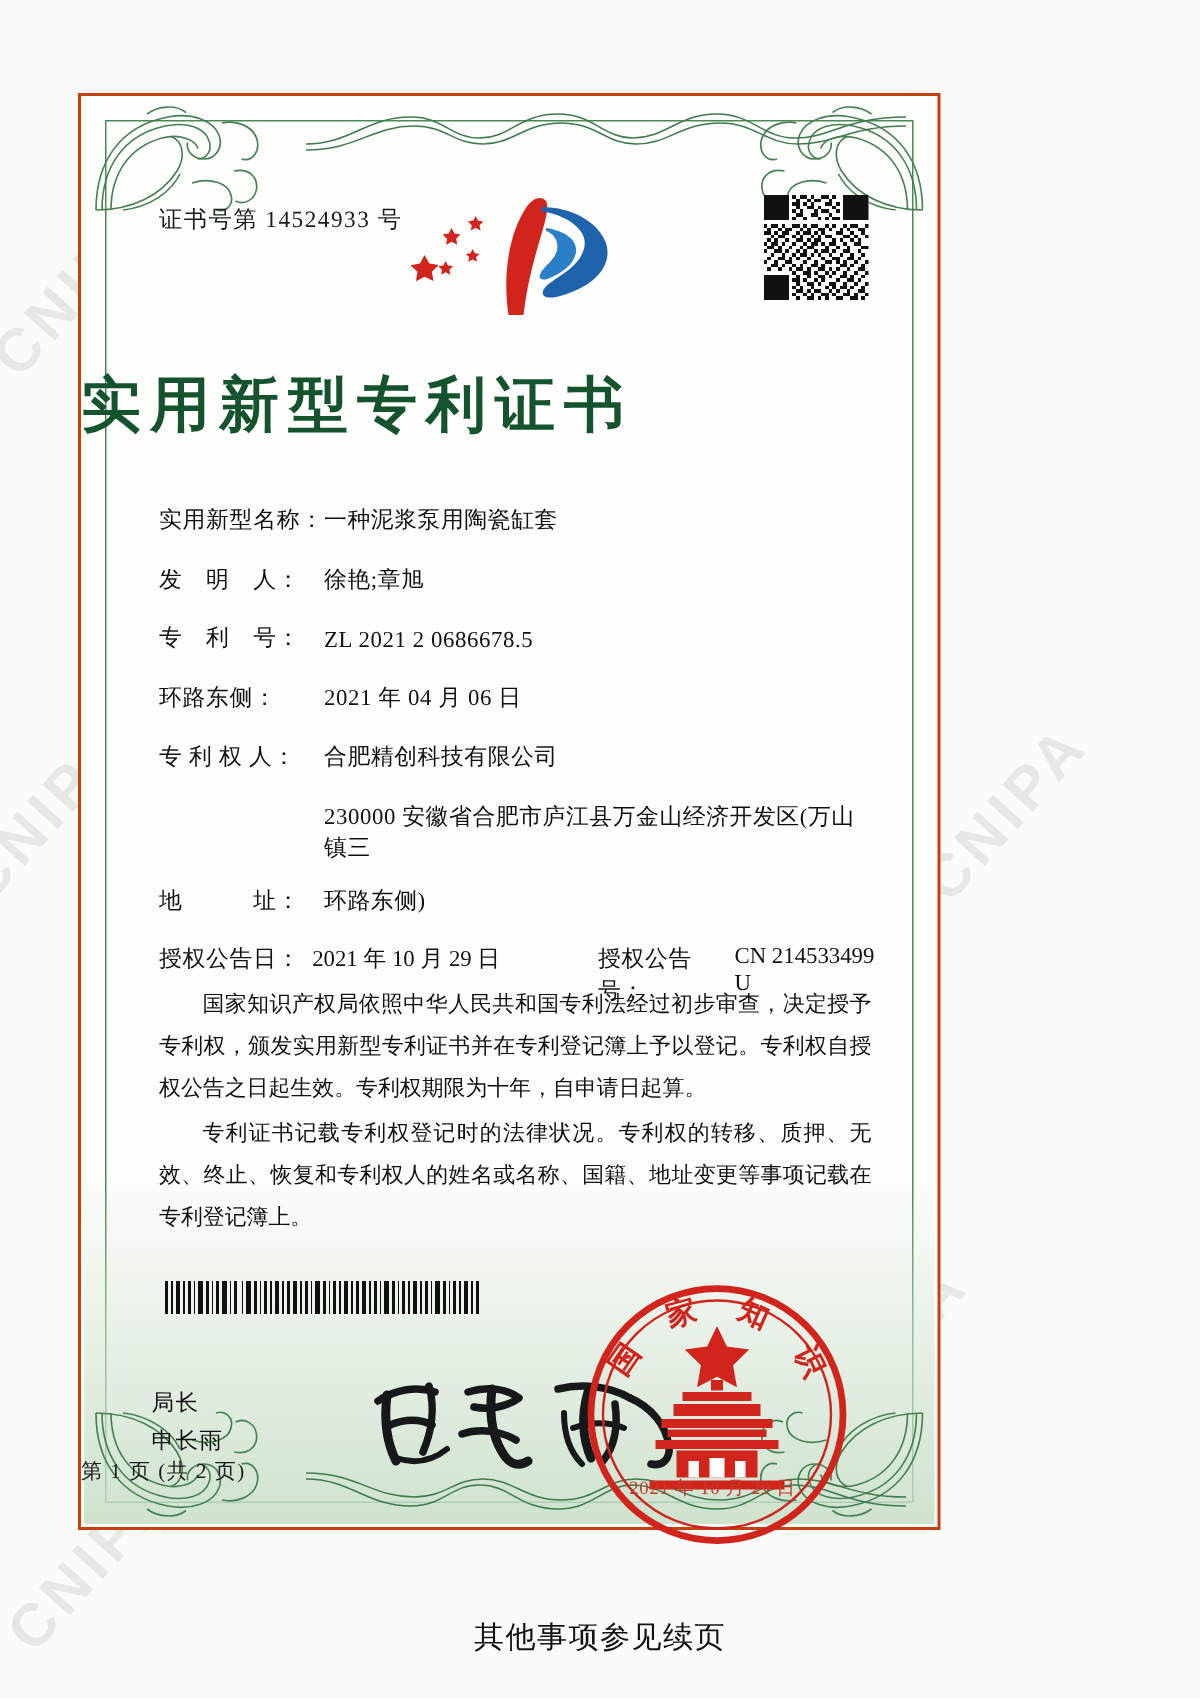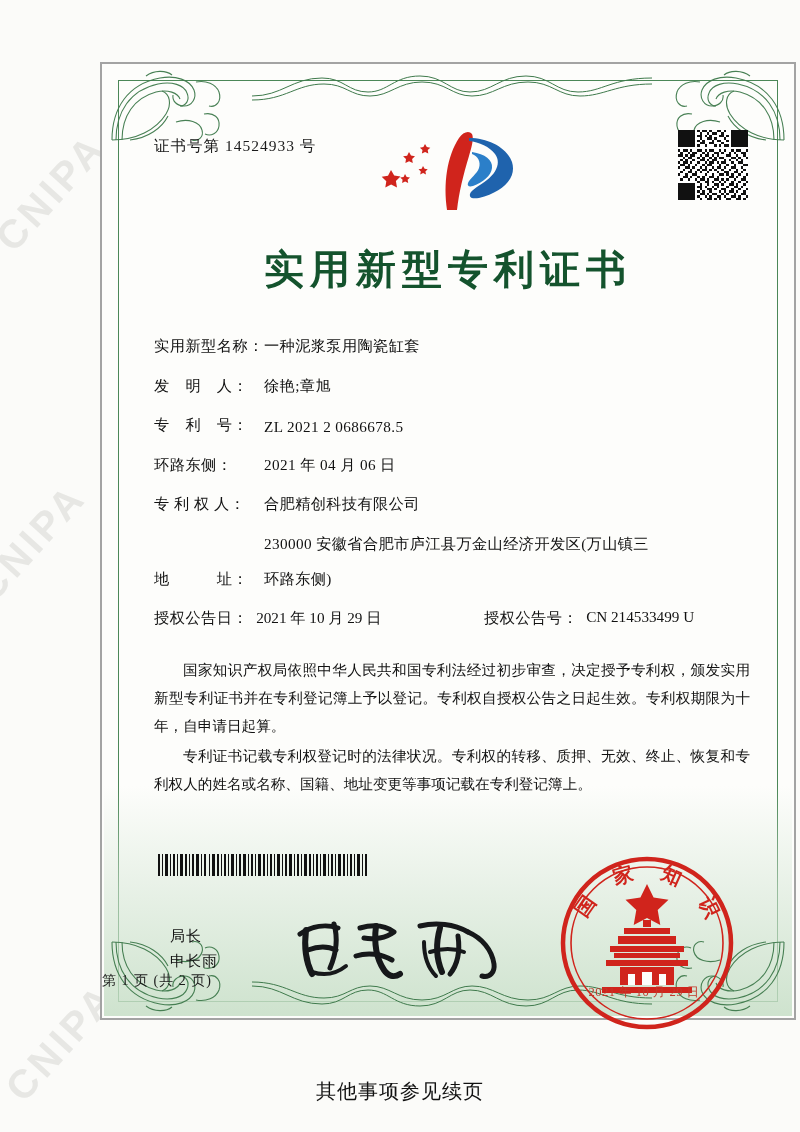--- a/index.html
+++ b/index.html
@@ -31,26 +31,25 @@
     font-weight: bold;
     font-size: 40px;
     letter-spacing: 4px;
     transform: rotate(-48deg);
     white-space: nowrap;
   }
   .certificate {
     position: absolute;
     left: 52px;
     top: 62px;
-    width: 696px;
+    width: 575px;
     height: 958px;
     background: #fdfdfb;
-    border: 2px solid #a3a3a3;
+    border: 2px solid #c2410c;
     box-sizing: border-box;
-    margin-left: 48px;
   }
   .cert-inner {
     position: absolute;
     left: 16px;
     top: 16px;
     right: 16px;
     bottom: 16px;
     border: 1px solid #4b8757;
   }
   
@@ -113,21 +112,21 @@
     right: 46px;
     top: 66px;
     width: 70px;
     height: 70px;
   }
 
   .title {
     position: absolute;
     left: 0; right: 0;
     top: 178px;
-    text-align: center;
+    text-align: left;
     font-family: "Liberation Serif", "DejaVu Serif", serif;
     font-weight: bold;
     font-size: 40px;
     letter-spacing: 6px;
     color: #14532d;
   }
 
   .fields {
     position: absolute;
     left: 52px;
@@ -184,21 +183,21 @@
   .barcode {
     position: absolute;
     left: 56px;
     top: 790px;
     width: 212px;
     height: 22px;
   }
 
   .signer {
     position: absolute;
-    left: 68px;
+    left: 47px;
     top: 860px;
     font-size: 15px;
     line-height: 25px;
     color: #111;
     letter-spacing: 1px;
   }
   .signature {
     position: absolute;
     left: 188px;
     top: 848px;

